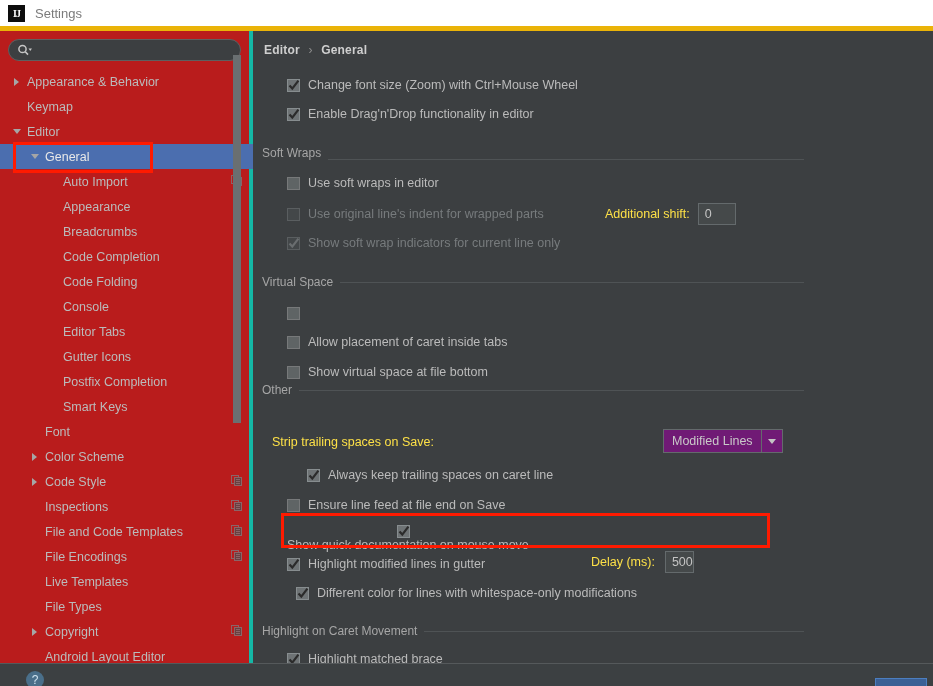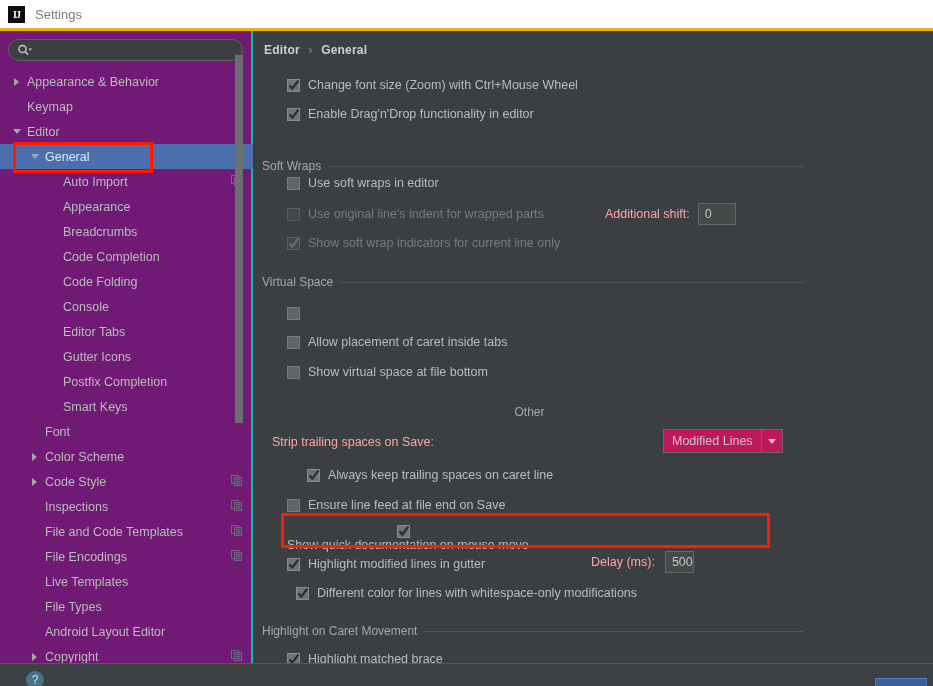--- a/index.html
+++ b/index.html
@@ -9,40 +9,40 @@
     background:#3c3f41;
     color:#bbbbbb;
     font-size:12.5px;
     -webkit-font-smoothing:antialiased;
   }
 
   
   #titlebar{
     position:absolute; left:0; top:0; width:933px; height:31px;
     background:#ffffff; display:flex; align-items:center; padding-left:8px;
-    border-bottom:3px solid #eab308;
+    border-bottom:5px solid #eab308;
   }
   #titlebar .logo{
     width:17px;height:17px;background:#0d0d0d;color:#fff;
     font-size:10px;font-weight:bold;display:flex;align-items:center;
     justify-content:center;font-family:"Liberation Serif",serif;letter-spacing:-1px;
     margin-right:10px;
   }
   #titlebar .ttl{ color:#7b7b7b; font-size:13px; }
 
   
   #dialog{
     position:absolute; left:0; top:31px; width:933px; height:632px;
     background:#3c3f41;
   }
 
   
   #sidebar{
     position:absolute; left:0; top:0; width:253px; height:632px;
-    background:#701a75; border-right:2px solid #14b8a6;
+    background:#b91c1c; border-right:4px solid #14b8a6;
   }
   #searchwrap{ padding:8px 8px 0 8px; }
   #searchbox{
     height:22px; border:1px solid #5e6060; border-radius:11px;
     background:#3c3f41; display:flex; align-items:center; padding-left:8px;
   }
   #searchbox svg{ display:block; }
   #tree{
     position:absolute; top:38px; left:0; width:253px; height:594px;
     overflow:hidden;
@@ -117,35 +117,35 @@
   .sechead .t{ flex:0 0 auto; padding-right:7px; }
   .sechead .ln{ flex:1 1 auto; height:1px; background:#4f5355; }
 
   .txtfield{
     background:#45494a; border:1px solid #646a6c; color:#c4c4c4;
     height:22px; line-height:20px; padding:0 6px; font-size:12.5px;
     display:inline-block;
   }
   .combo{
     display:flex; align-items:stretch; height:24px;
-    border:1px solid #646a6c; background:#be185d;
+    border:1px solid #646a6c; background:#701a75;
   }
   .combo .val{
     padding:0 8px; line-height:22px; color:#c9c9c9; font-size:12.5px;
     min-width:94px;
   }
   .combo .arw{
     width:21px; border-left:1px solid #646a6c; display:flex;
     align-items:center; justify-content:center;
   }
   .combo .arw::before{
     content:""; border-top:5px solid #c4c4c4;
     border-left:4px solid transparent; border-right:4px solid transparent;
   }
-  .minilabel{ color:#fca5a5; font-size:12.5px; }
+  .minilabel{ color:#fde047; font-size:12.5px; }
 
   
   .redbox{ position:absolute; border:3px solid #ff1a00; pointer-events:none; }
 
   
   #footer{
     position:absolute; left:0; top:663px; width:933px; height:23px;
     background:#3c4042; border-top:1px solid #55595b;
   }
   #footer .helpicon{
@@ -300,33 +300,33 @@
         </div>
         <div class="trow d1">
           <span class="arrow"></span>
           <span class="lbl">Live Templates</span>
         </div>
         <div class="trow d1">
           <span class="arrow"></span>
           <span class="lbl">File Types</span>
         </div>
         <div class="trow d1">
-          <span class="arrow"></span>
-          <span class="lbl">Android Layout Editor</span>
-        </div>
-        <div class="trow d1">
           <span class="arrow r"></span>
           <span class="lbl">Copyright</span>
           <span class="copyicon"><svg width="11" height="11" viewBox="0 0 11 11">
               <rect x="0.5" y="0.5" width="7" height="8" fill="none" stroke="#7b8084"></rect>
               <rect x="3.5" y="2.5" width="7" height="8" fill="#4a4e50" stroke="#7b8084"></rect>
               <line x1="5" y1="4.5" x2="9" y2="4.5" stroke="#7b8084"></line>
               <line x1="5" y1="6.5" x2="9" y2="6.5" stroke="#7b8084"></line>
               <line x1="5" y1="8.5" x2="9" y2="8.5" stroke="#7b8084"></line>
             </svg></span>
+        </div>
+        <div class="trow d1">
+          <span class="arrow"></span>
+          <span class="lbl">Android Layout Editor</span>
         </div>
       </div>
 
     <div id="scroll-track">
       <div id="scroll-thumb"></div>
     </div>
   </div>
 
   <div id="main">
 
@@ -348,21 +348,21 @@
         </div>
         <div class="row" style="left: 33px; top: 73px;">
           <span class="cb">
             <span class="bx"></span>
             <svg class="tick" width="12" height="13" viewBox="0 0 12 13">
               <polyline points="1.5,6.5 4.3,9.6 10.4,1.6" fill="none" stroke="#2b2b2b" stroke-width="2.2"></polyline>
             </svg>
           </span>
           <span class="lab">Enable Drag'n'Drop functionality in editor</span>
         </div>
-        <div class="sechead" style="top: 128px; left: 8px; width: 542px;">
+        <div class="sechead" style="top: 115px; left: 8px; width: 542px; align-items: flex-end;">
           <span class="t">Soft Wraps</span>
           <span class="ln"></span>
         </div>
         <div class="row" style="left: 33px; top: 142px;">
           <span class="cb off">
             <span class="bx"></span>
           </span>
           <span class="lab">Use soft wraps in editor</span>
         </div>
         <div class="row" style="left: 33px; top: 173px;">
@@ -394,21 +394,21 @@
             <span class="bx"></span>
           </span>
           <span class="lab">Allow placement of caret inside tabs</span>
         </div>
         <div class="row" style="left: 33px; top: 331px;">
           <span class="cb off">
             <span class="bx"></span>
           </span>
           <span class="lab">Show virtual space at file bottom</span>
         </div>
-        <div class="sechead" style="top: 374px; left: 8px; width: 542px; flex-direction: column;">
+        <div class="sechead" style="top: 352px; left: 8px; width: 542px;">
           <span class="t">Other</span>
           <span class="ln"></span>
         </div>
         <div class="row" style="left: 53px; top: 434px;">
           <span class="cb">
             <span class="bx"></span>
             <svg class="tick" width="12" height="13" viewBox="0 0 12 13">
               <polyline points="1.5,6.5 4.3,9.6 10.4,1.6" fill="none" stroke="#2b2b2b" stroke-width="2.2"></polyline>
             </svg>
           </span>

